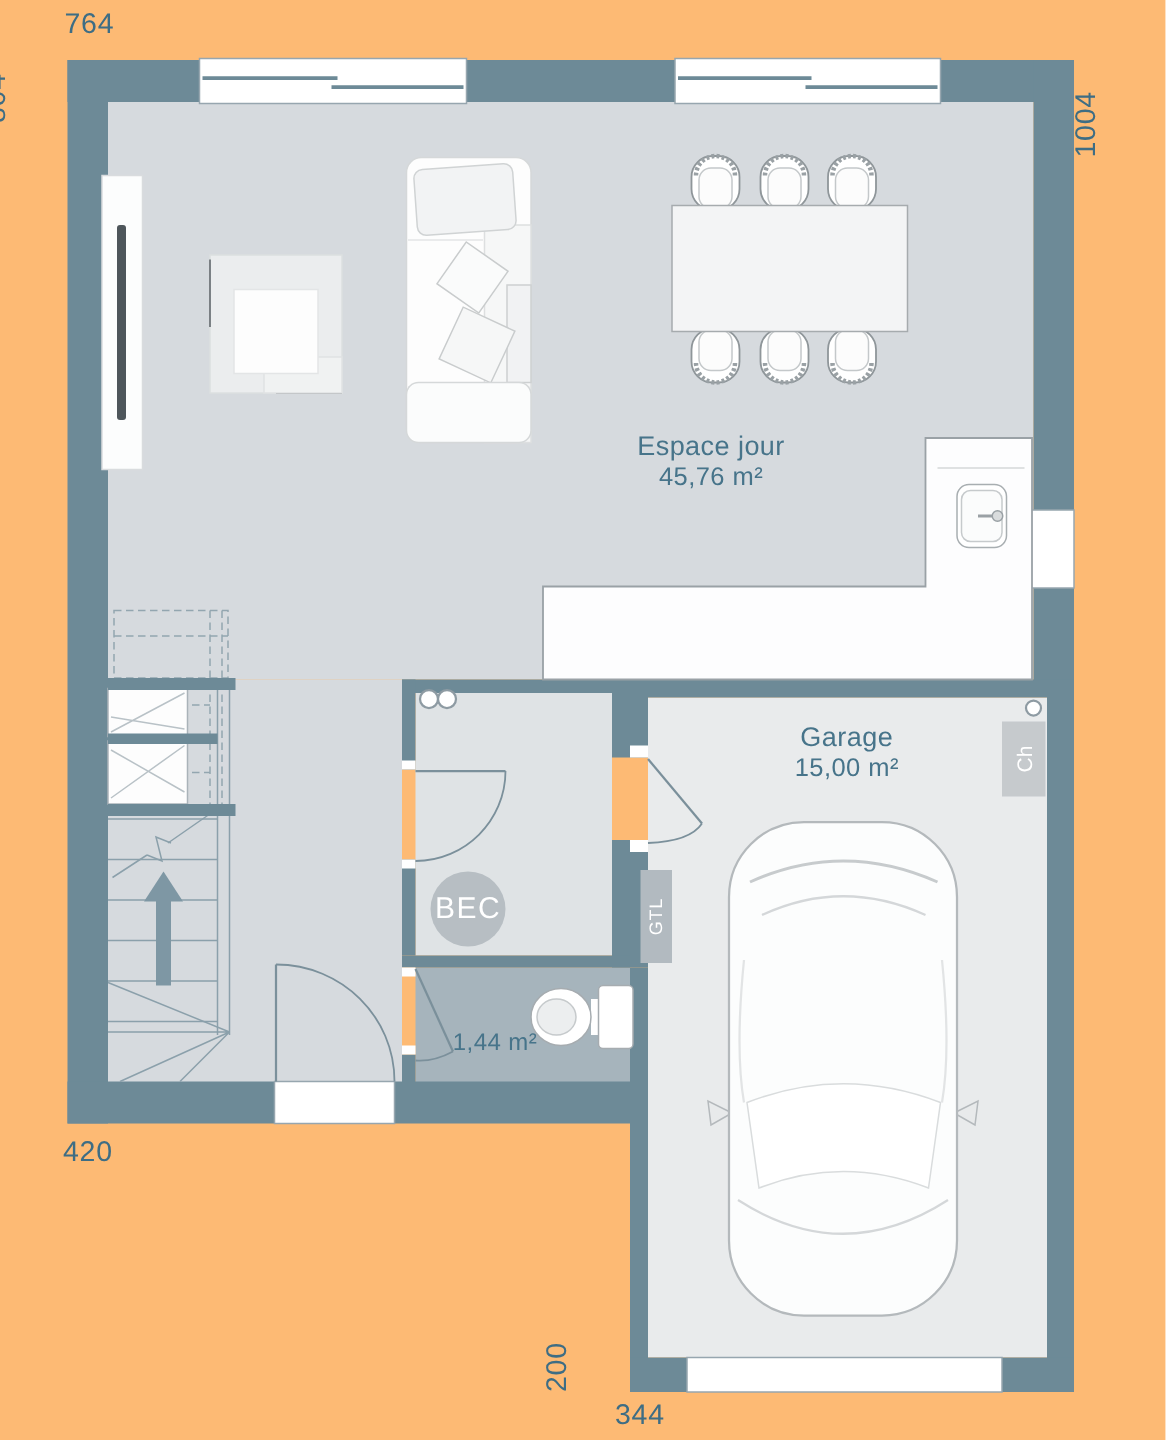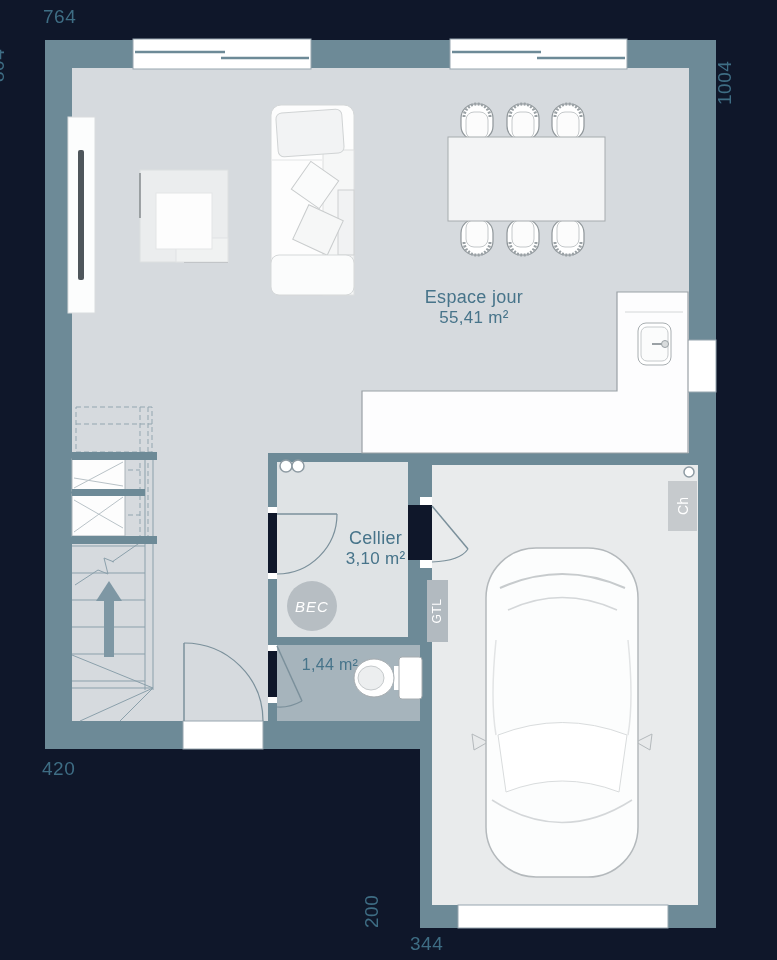--- a/index.html
+++ b/index.html
@@ -1,30 +1,30 @@
 <!DOCTYPE html>
 <html><head>
 <meta charset="utf-8">
 <style>
   html,body{margin:0;padding:0;background:#ffffff;}
   #plan{
-    position:relative;width:777px;height:960px;background:#0f172a;overflow:hidden;
+    position:relative;width:777px;height:960px;background:#fdba74;overflow:hidden;
     font-family:"Liberation Sans", sans-serif;
   }
   #plan svg{position:absolute;left:0;top:0;}
   .lbl{position:absolute;color:#47748a;text-align:center;pointer-events:none;}
   .lbl .nm{display:block;font-size:18px;line-height:22px;letter-spacing:.3px;}
   .lbl .ar{display:block;font-size:17px;line-height:20px;letter-spacing:.3px;}
   .dim{position:absolute;color:#3e6d84;font-size:19px;line-height:20px;letter-spacing:.5px;}
   .dim-v{transform:rotate(-90deg);transform-origin:0 100%;height:20px;white-space:nowrap;}
   .badge{position:absolute;display:flex;align-items:center;justify-content:center;
          color:#ffffff;background:#b7bec3;}
   .badge.rot span{transform:rotate(-90deg);display:block;white-space:nowrap;}
   #bec{left:287px;top:581px;width:50px;height:50px;border-radius:50%;
-       font-size:15px;letter-spacing:1px;background:#b7bec3;font-style:italic;}
+       font-size:20px;letter-spacing:1px;background:#b7bec3;}
   #ch{left:668px;top:481px;width:29px;height:50px;font-size:14px;background:#c6cacd;}
   #gtl{left:427px;top:580px;width:21px;height:62px;font-size:12px;letter-spacing:.5px;background:#b2bac0;}
 </style>
 </head>
 <body>
 
 <div id="plan">
 
 <svg width="777" height="960" viewBox="0 0 777 960">
 
@@ -221,28 +221,28 @@
 
 <div class="dim" style="left:43px;top:7px;">764</div>
 <div class="dim dim-v" style="left:8px;top:62px;">804</div>
 <div class="dim dim-v" style="left:735px;top:85px;">1004</div>
 <div class="dim" style="left:42px;top:759px;">420</div>
 <div class="dim dim-v" style="left:382px;top:908px;">200</div>
 <div class="dim" style="left:410px;top:934px;">344</div>
 
 <div class="lbl" style="left:394px;top:286px;width:160px;">
   <span class="nm">Espace jour</span>
-  <span class="ar">55,41 m²</span>
-</div>
-<div class="lbl" style="left:303px;top:527px;width:145px;">
-  <span class="nm">Cellier</span>
-  <span class="ar">3,10 m²</span>
+  <span class="ar">45,76 m²</span>
 </div>
 <div class="lbl" style="left:262px;top:655px;width:136px;">
-  <span class="ar" style="font-size:16px;">1,44 m²</span>
+  <span class="ar" style="font-size:16px;margin-top:31px;">1,44 m²</span>
+</div>
+<div class="lbl" style="left:492px;top:480px;width:145px;">
+  <span class="nm">Garage</span>
+  <span class="ar">15,00 m²</span>
 </div>
 
 <div class="badge" id="bec">
   <span>BEC</span>
 </div>
 <div class="badge rot" id="ch">
   <span>Ch</span>
 </div>
 <div class="badge rot" id="gtl">
   <span>GTL</span>

